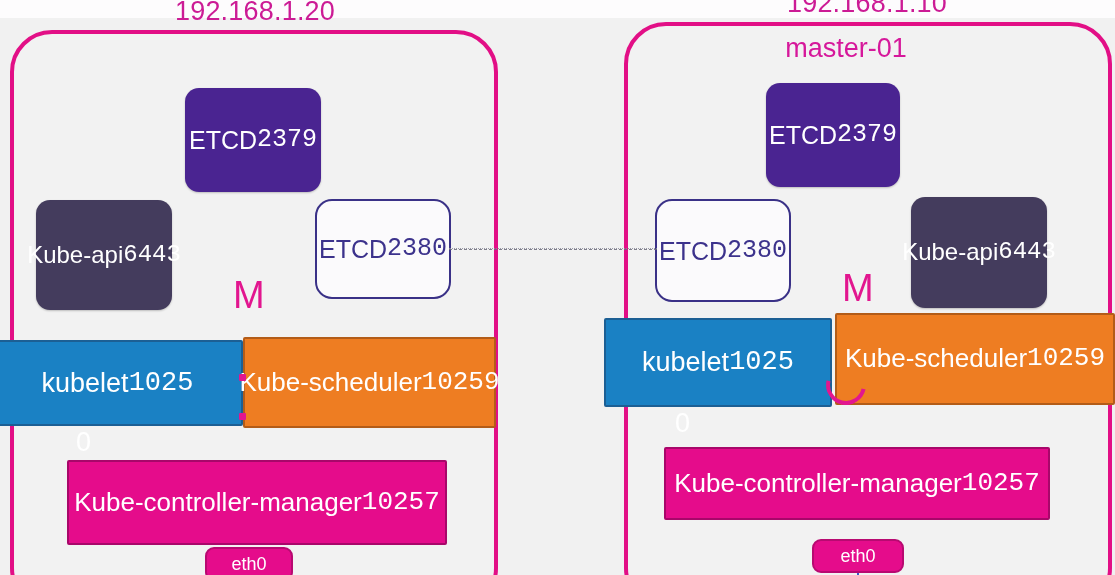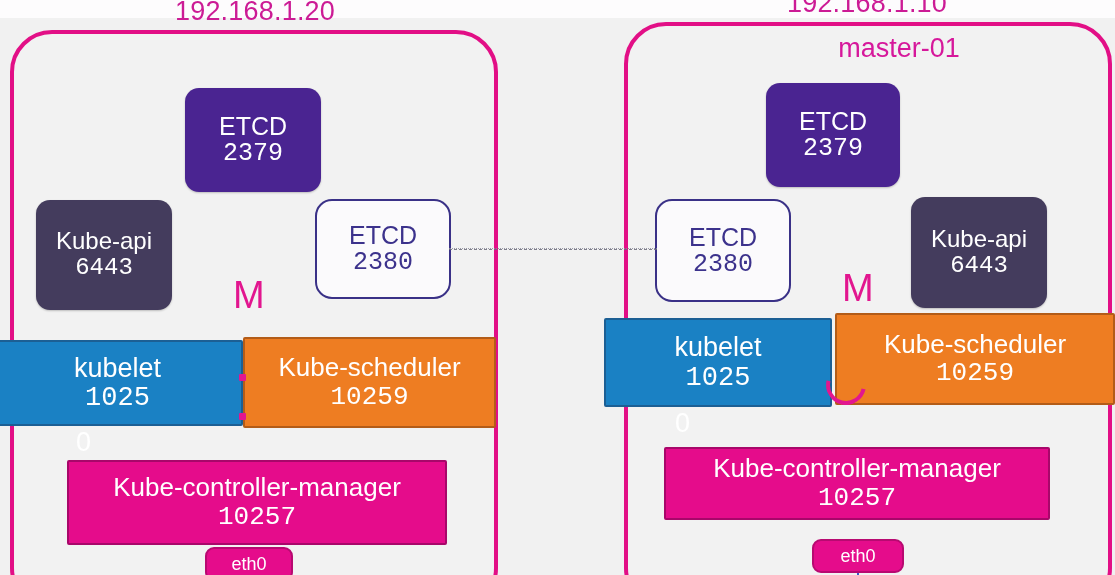--- a/index.html
+++ b/index.html
@@ -49,28 +49,27 @@
   #ip-right { left: 712px; top: -12px; width: 310px; }
 
   .node-name {
     position: absolute;
     text-align: center;
     color: #d6189b;
     font-size: 27px;
     white-space: nowrap;
   }
   #name-left  { left: 100px; top: 40px; width: 310px; }
-  #name-right { left: 744px; top: 33px; width: 310px; }
+  #name-right { left: 691px; top: 33px; width: 310px; }
 
   
   .box {
     position: absolute;
     box-sizing: border-box;
     display: flex;
-    flex-direction: column;
     align-items: center;
     justify-content: center;
     color: #ffffff;
     line-height: 1.12;
     white-space: nowrap;
   }
   .box .l1 { display: block; }
   .box .l2 { display: block; font-family: Liberation Mono, monospace; }
 
   

